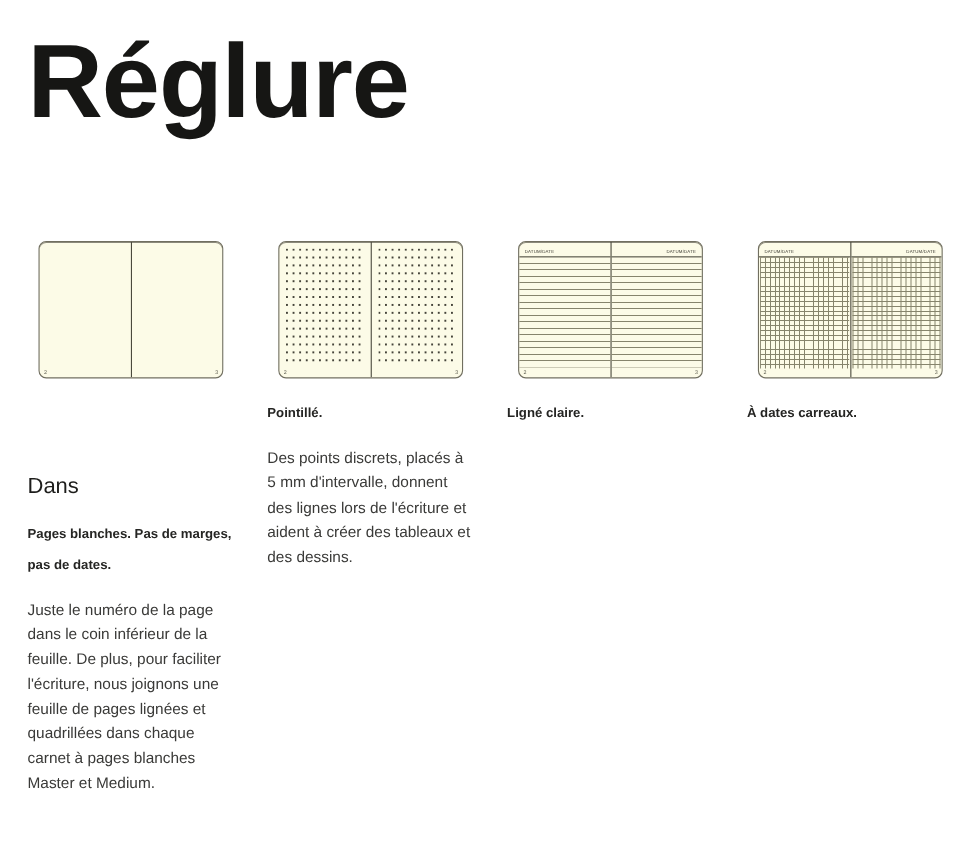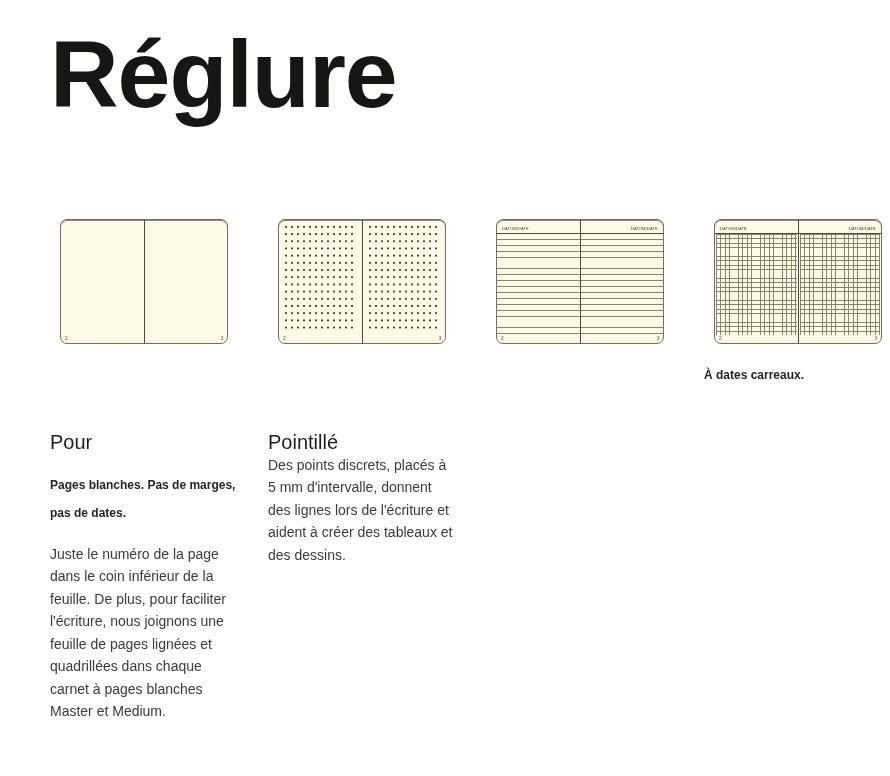--- a/index.html
+++ b/index.html
@@ -1,21 +1,21 @@
 <!DOCTYPE html>
 <html><head>
 <meta charset="utf-8">
 <style>
   html,body{margin:0;padding:0;}
   body{
     width:890px;height:776px;background:#ffffff;overflow:hidden;
     font-family:"Liberation Sans","DejaVu Sans",sans-serif;
     -webkit-font-smoothing:antialiased;
   }
-  .wrap{padding:22px 0 0 25px;margin-left:25px;}
+  .wrap{padding:22px 0 0 25px;}
   h1.title{
     margin:0;font-size:95px;line-height:1.1;font-weight:700;color:#161614;
     letter-spacing:-1px;
   }
   .grid{
     margin-top:92px;
     display:grid;
     grid-template-columns:repeat(4,190px);
     column-gap:28px;
   }
@@ -89,38 +89,38 @@
     <section class="col">
       <figure class="notebook">
         <div class="pg">
           <span class="pnum pl">2</span>
         </div>
         <div class="spine"></div>
         <div class="pg">
           <span class="pnum pr">3</span>
         </div>
       </figure>
-      <h2 class="sec">Pour</h2>
+      <h2 class="sec">Dans</h2>
       <p class="sub">Pages blanches. Pas de marges, pas de dates.</p>
       <p class="desc">Juste le numéro de la page dans le coin inférieur de la feuille. De plus, pour faciliter l'écriture, nous joignons une feuille de pages lignées et quadrillées dans chaque carnet à pages blanches Master et Medium.</p>
     </section>
 
     <section class="col">
       <figure class="notebook">
         <div class="pg">
           <div class="dots"></div>
           <span class="pnum pl">2</span>
         </div>
         <div class="spine"></div>
         <div class="pg">
           <div class="dots"></div>
           <span class="pnum pr">3</span>
         </div>
       </figure>
-      <h2 class="sec">Pointillé</h2>
+      <p class="sub">Pointillé.</p>
       <p class="desc">Des points discrets, placés à 5 mm d'intervalle, donnent des lignes lors de l'écriture et aident à créer des tableaux et des dessins.</p>
     </section>
 
     <section class="col">
       <figure class="notebook">
         <div class="pg">
           <div class="hdr left">
             <span class="dl">DATUM/DATE</span>
           </div>
           <div class="rules"></div>
@@ -128,20 +128,21 @@
         </div>
         <div class="spine"></div>
         <div class="pg">
           <div class="hdr right">
             <span class="dl">DATUM/DATE</span>
           </div>
           <div class="rules"></div>
           <span class="pnum pr">3</span>
         </div>
       </figure>
+      <p class="sub">Ligné claire.</p>
     </section>
 
     <section class="col">
       <figure class="notebook">
         <div class="pg">
           <div class="hdr left">
             <span class="dl">DATUM/DATE</span>
           </div>
           <div class="squares"></div>
           <span class="pnum pl">2</span>

